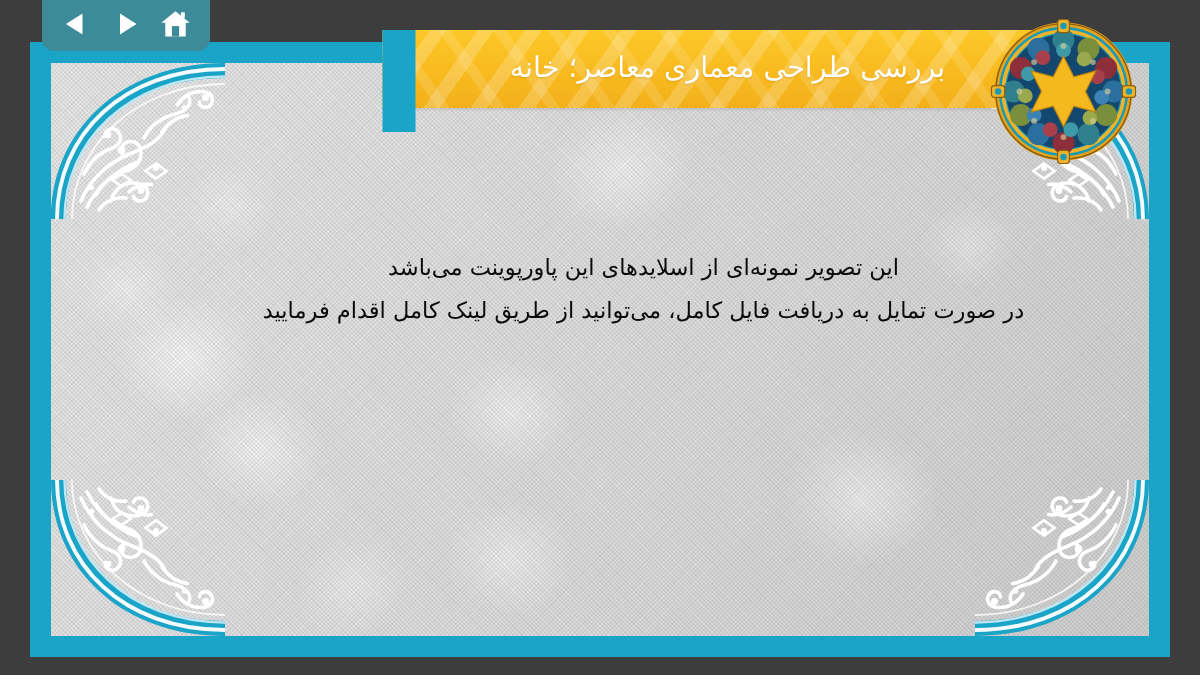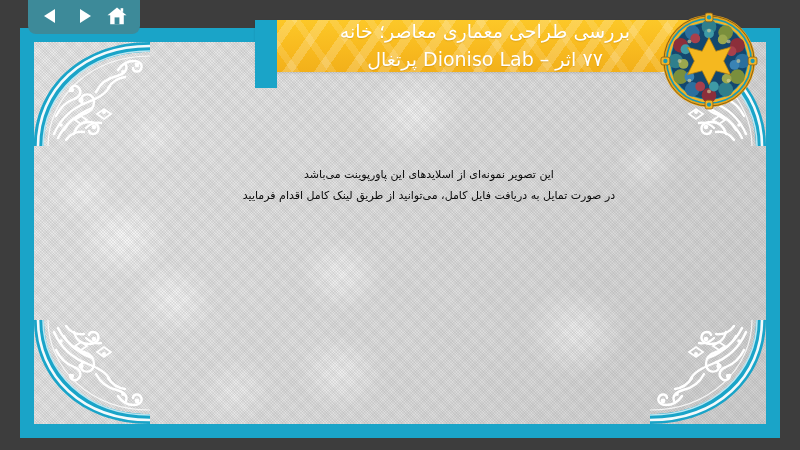--- a/index.html
+++ b/index.html
@@ -144,21 +144,21 @@
     left: 54px; top: 136px;
     width: 720px;
     z-index: 30;
     direction: rtl;
     text-align: center;
     padding-right: 10px;
   }
   .body-line {
     color: #0a0a0a;
     font-family: "DejaVu Sans", "Liberation Sans", sans-serif;
-    font-size: 11px;
+    font-size: 15px;
     line-height: 1.92;
     white-space: nowrap;
     direction: rtl;
     unicode-bidi: isolate;
     text-align: center;
   }
 </style>
 </head>
 <body>
 
@@ -333,21 +333,20 @@
     <div id="body-text">
       <div class="body-line">این تصویر نمونه‌ای از اسلایدهای این پاورپوینت می‌باشد</div>
       <div class="body-line">در صورت تمایل به دریافت فایل کامل، می‌توانید از طریق لینک کامل اقدام فرمایید</div>
     </div>
 
   </div>
 
   <div id="banner-teal-edge"></div>
   <div id="title-banner">
     <div class="title-line">بررسی طراحی معماری معاصر؛ خانه</div>
-    <div class="title-line">۷۷ اثر – Dioniso Lab پرتغال</div>
   </div>
 
   <div id="medallion">
     <svg viewBox="0 0 100 100" aria-hidden="true">
       <defs>
         <clipPath id="medclip">
             <circle cx="50" cy="50" r="44"></circle>
           </clipPath>
       </defs>
 

